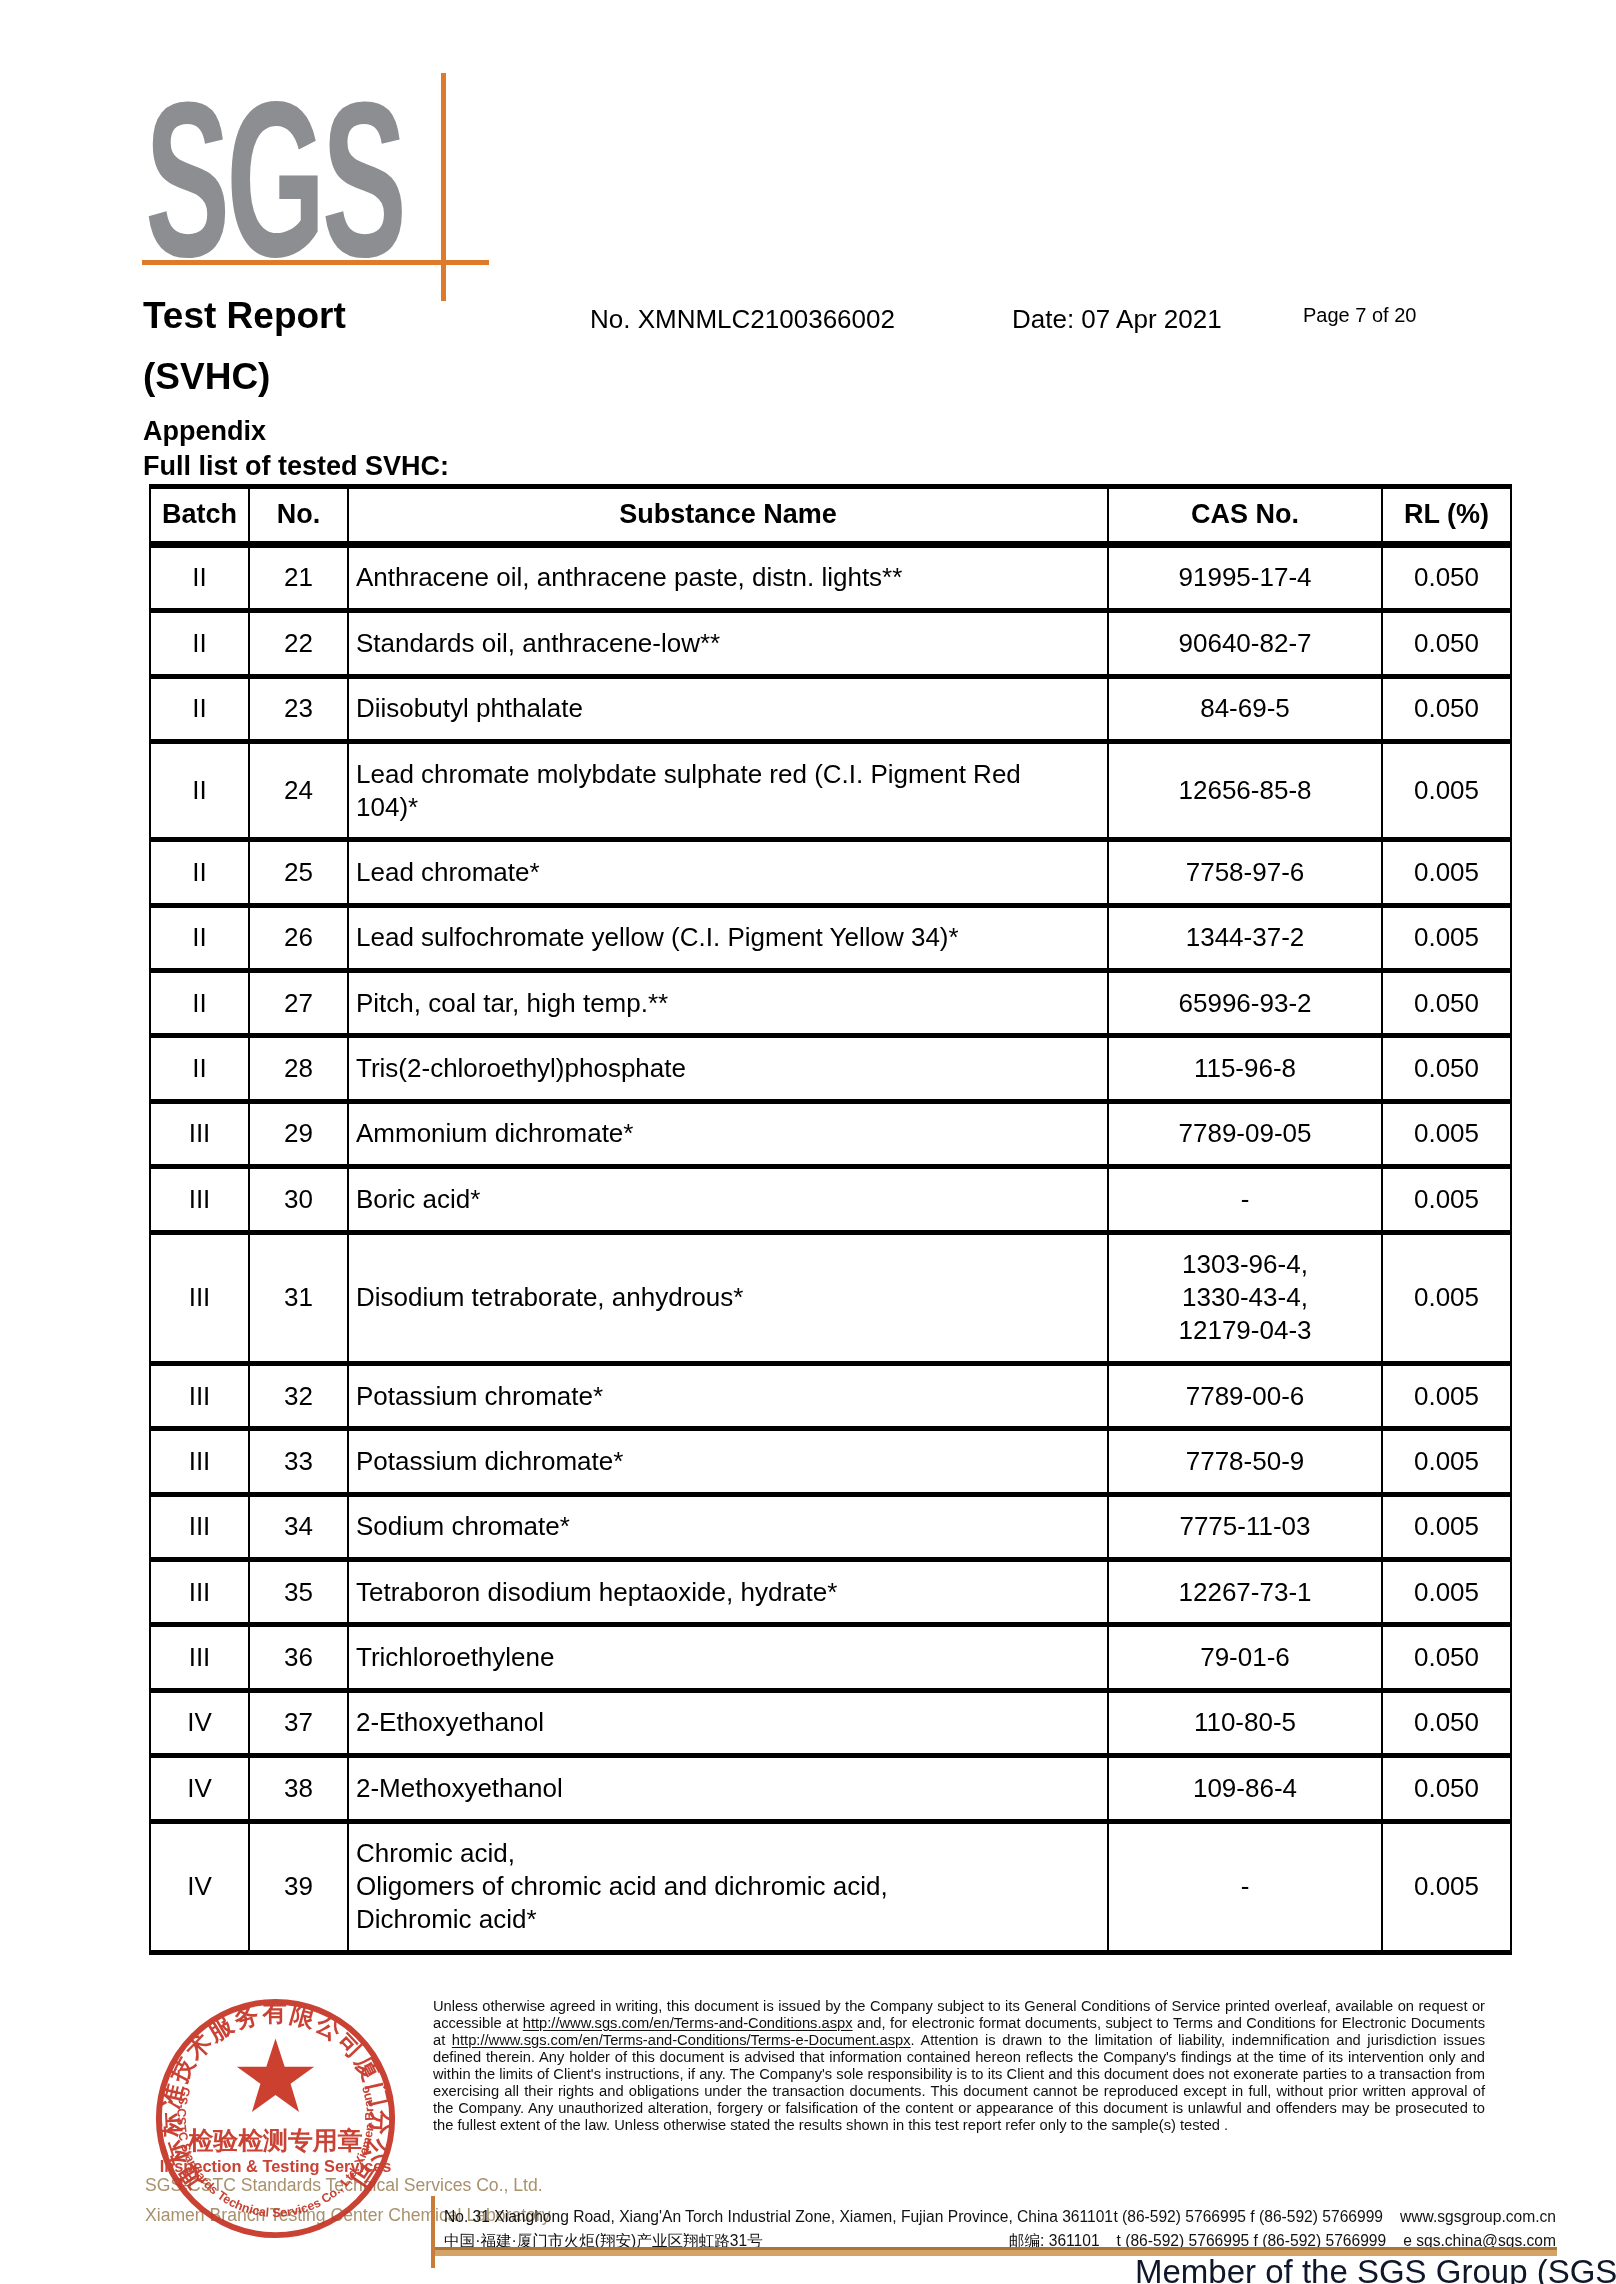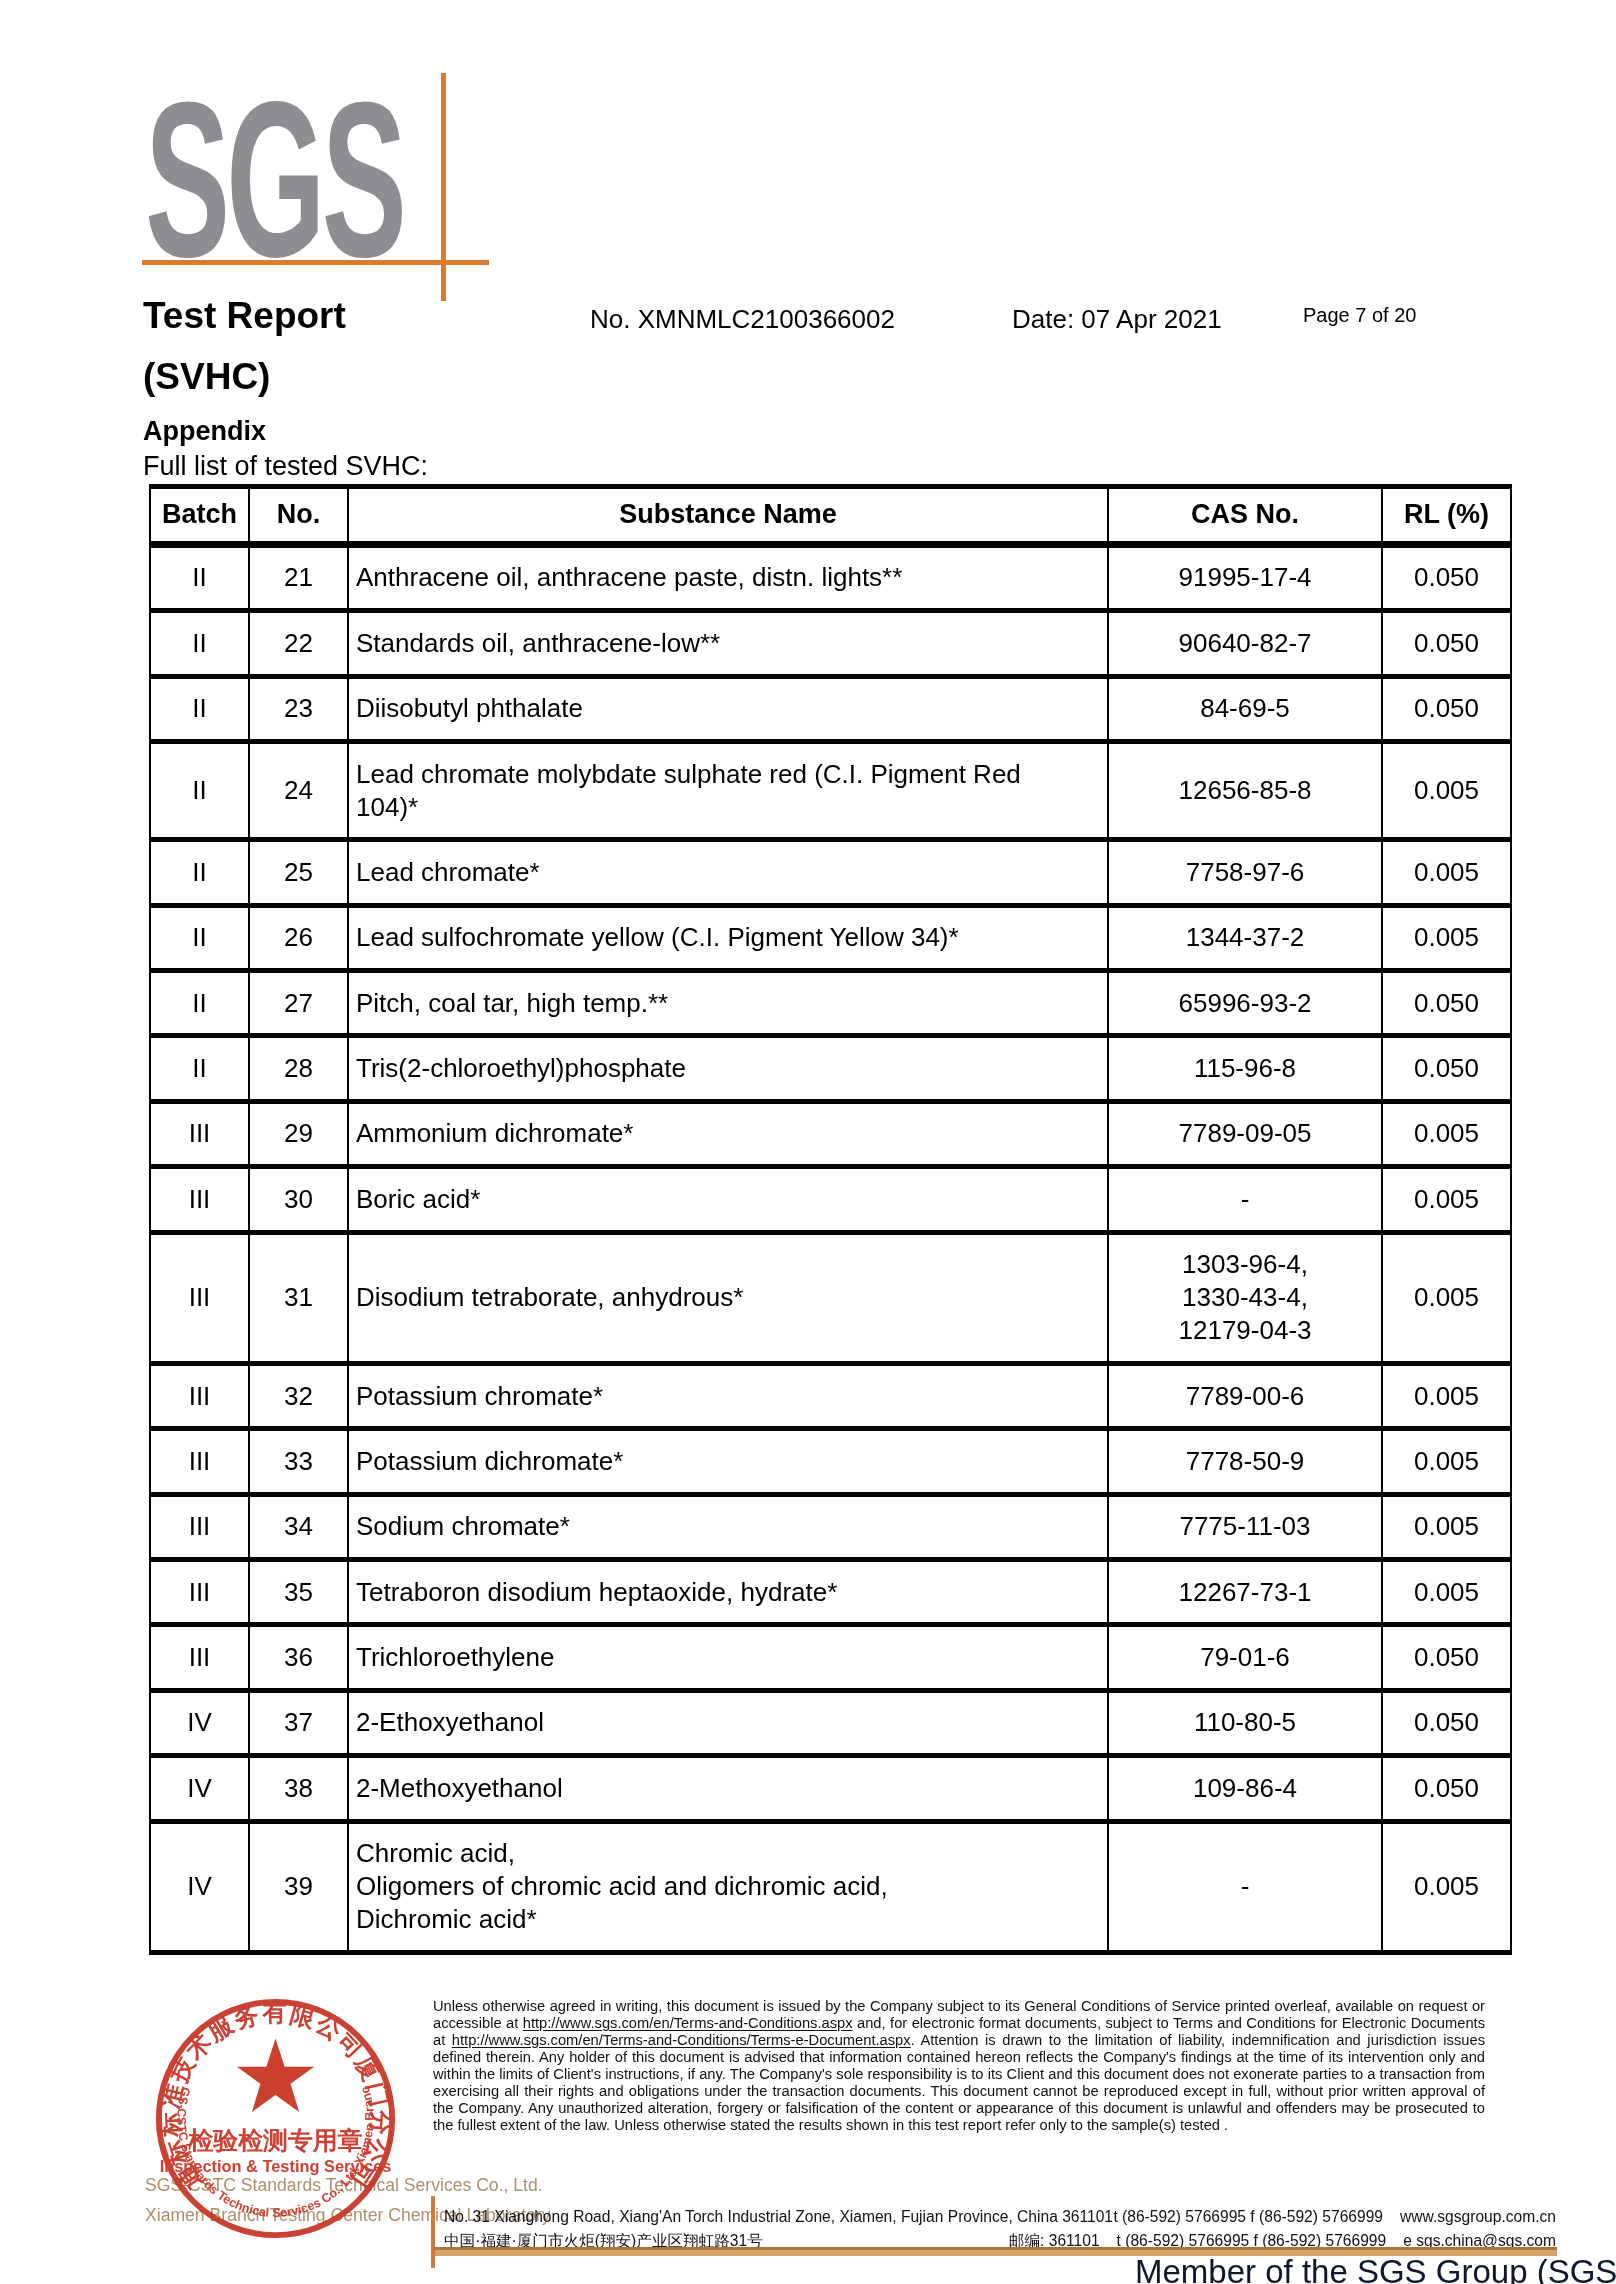--- a/index.html
+++ b/index.html
@@ -17,21 +17,21 @@
   .logo-hline { left:142px; top:260px; width:347px; height:5.2px; background:#dd7a2b; }
   .logo-vline { left:441px; top:73px; width:5.2px; height:228px; background:#dd7a2b; }
 
   
   .title1 { left:143px; top:295px; font-size:37px; font-weight:bold; }
   .title2 { left:143px; top:356px; font-size:37px; font-weight:bold; }
   .meta-no   { left:590px;  top:304px; font-size:26px; }
   .meta-date { left:1012px; top:304px; font-size:26px; }
   .meta-page { left:1303px; top:304px; font-size:20px; }
   .appendix  { left:143px; top:416px; font-size:27px; font-weight:bold; }
-  .fulllist  { left:143px; top:451px; font-size:27px; font-weight:normal; }
+  .fulllist  { left:143px; top:451px; font-size:27px; font-weight:bold; }
 
   
   table.svhc { left:149px; top:484px; width:1361px; border-collapse:collapse; table-layout:fixed; position:absolute; }
   table.svhc th {
     border:2.6px solid #000; border-top-width:5.9px; border-bottom-width:7.8px;
     padding:10.4px 5.2px; font-size:27px; font-weight:bold; text-align:center; background:#fff;
   }
   table.svhc td {
     border:2.6px solid #000; border-top-width:5.2px; border-bottom-width:5.2px;
     padding:13.7px 9px; font-size:26px; line-height:33px; text-align:center;

